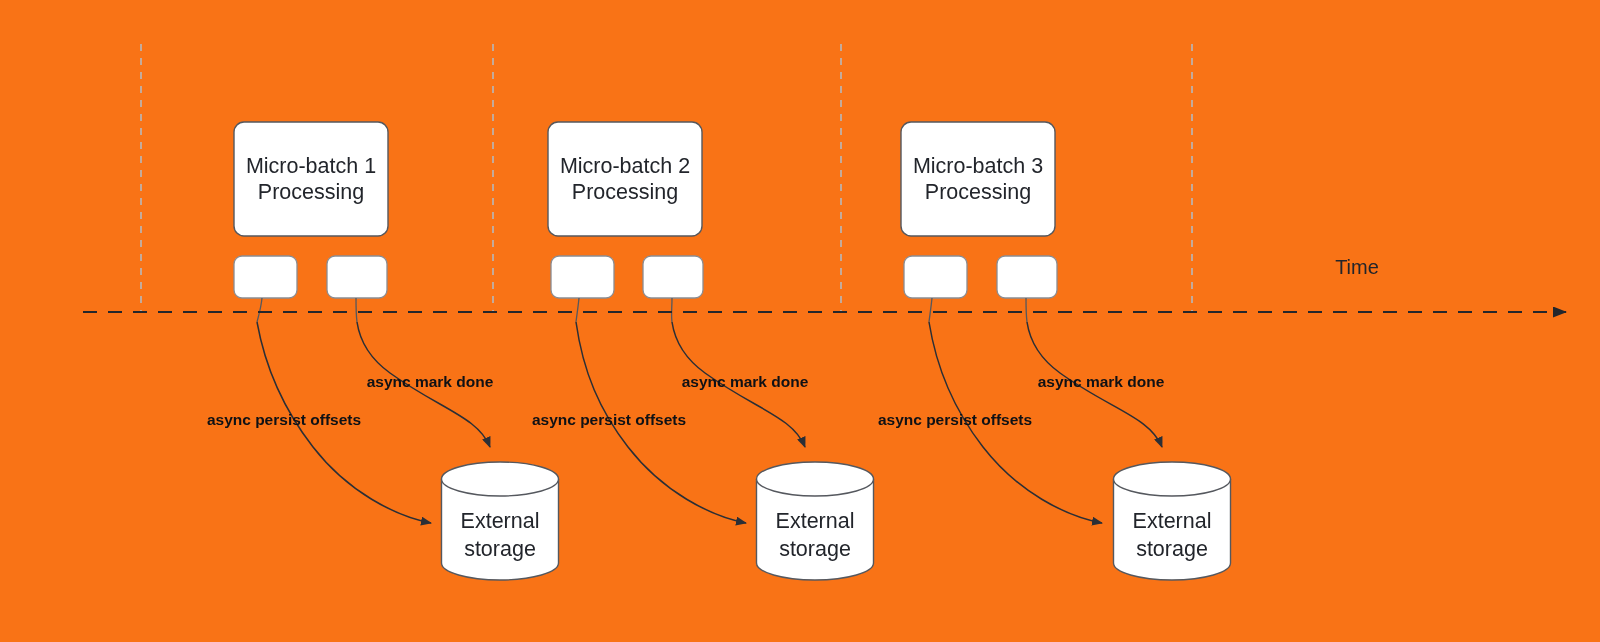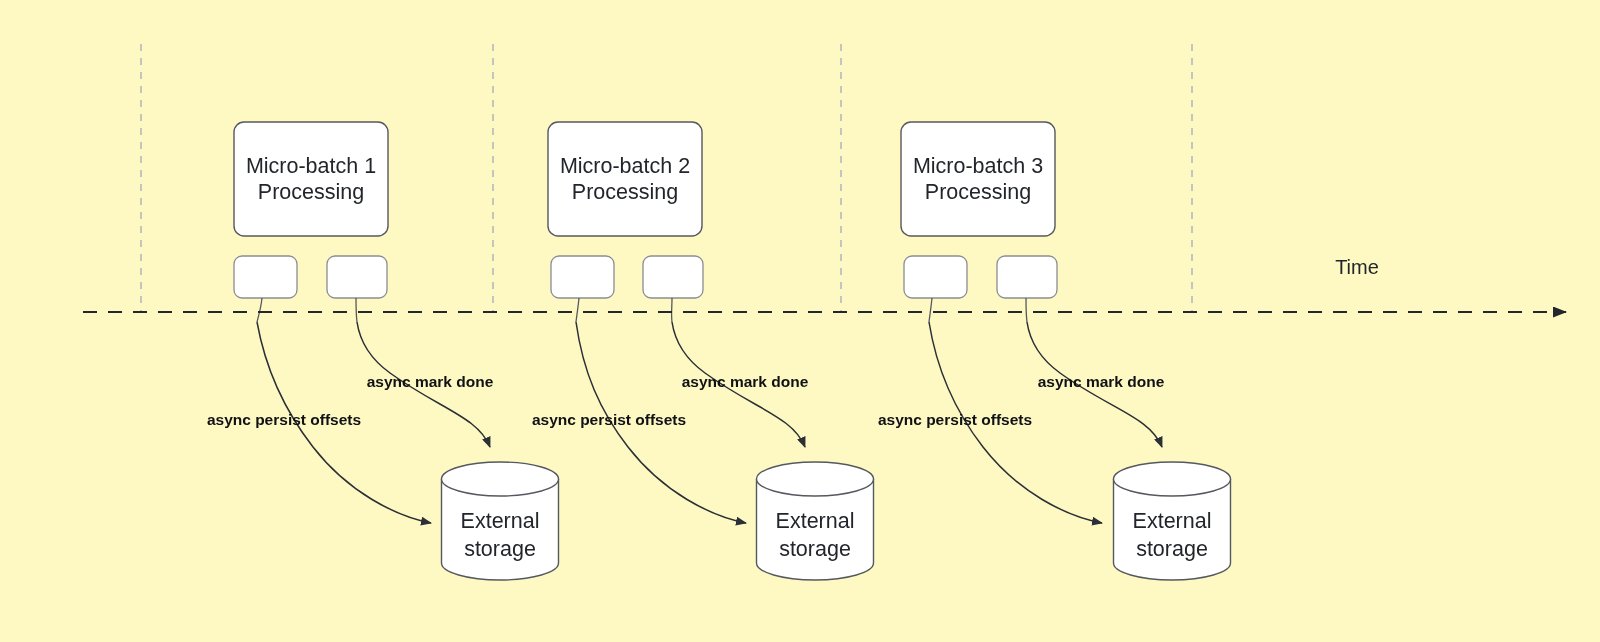--- a/index.html
+++ b/index.html
@@ -4,21 +4,21 @@
 <style>
   html, body {
     margin: 0;
     padding: 0;
     background: #ffffff;
   }
   #diagram-root {
     position: relative;
     width: 1600px;
     height: 642px;
-    background: #fef9c3;
+    background: #f97316;
     font-family: "Liberation Sans", sans-serif;
     overflow: hidden;
   }
   svg.canvas {
     position: absolute;
     top: 0;
     left: 0;
     width: 1600px;
     height: 642px;
     display: block;

